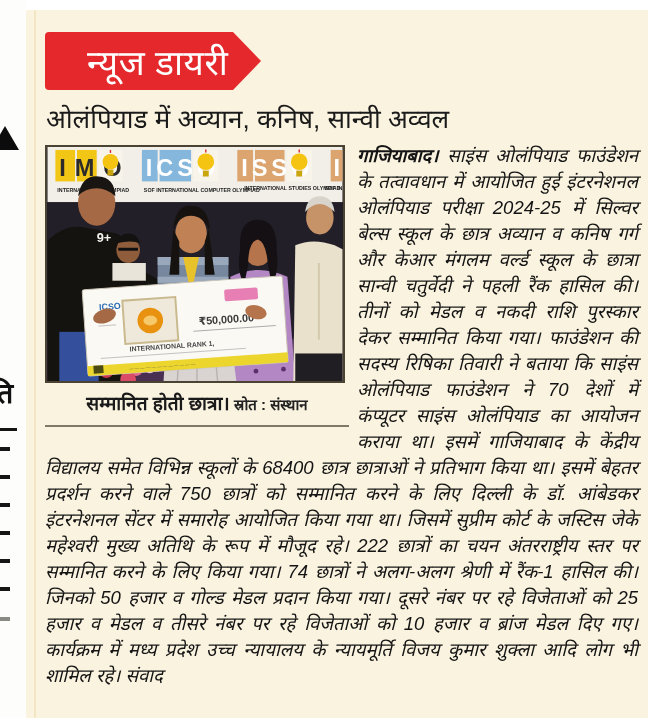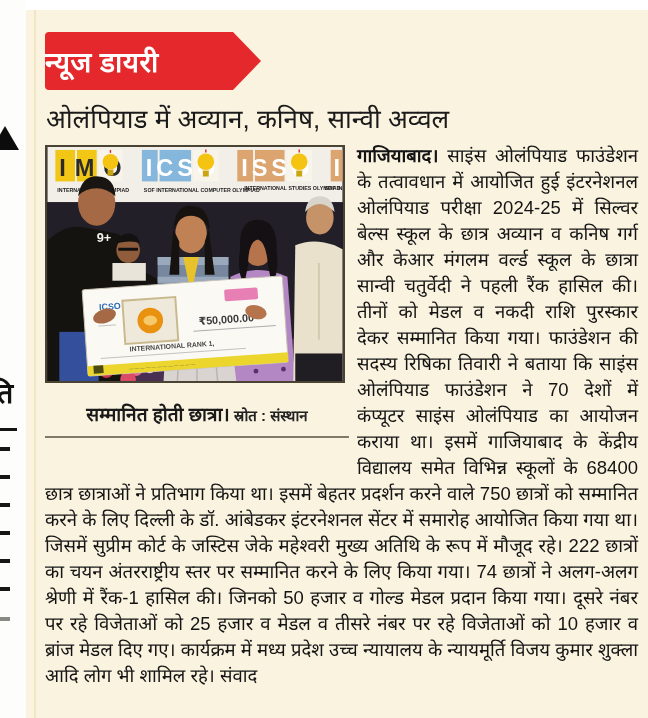--- a/index.html
+++ b/index.html
@@ -48,22 +48,22 @@
   .ribbon {
     position:relative;
     width: 216px; height: 58px;
     background: var(--accent-red, #e4282b);
     clip-path: polygon(0 0, 188px 0, 100% 50%, 188px 100%, 0 100%);
     display:flex; align-items:center;
     border-radius: 4px 0 0 4px;
   }
   .ribbon span {
     color: var(--ribbon-text, #fff);
-    font-weight: bold; font-size: 28px;
-    letter-spacing: 0.5px;
+    font-weight: normal; font-size: 35px;
+    padding-left: 42px; letter-spacing: 0.5px;
   }
 
   .headline {
     margin: 11px 0 6px 1px;
     font-size: 26px; line-height: 36px;
     font-weight: normal; color: var(--ink, #1a1a1a);
     letter-spacing: 0;
   }
 
   .article { margin-top: 5px; color: var(--ink, #1a1a1a); }
@@ -72,27 +72,27 @@
     float:left; width: 304px;
     margin: 2px 8px 20px 0;
     border-bottom: 2px solid var(--caption-rule, #80796a);
     padding-bottom: 9px;
   }
   figure.photo-figure svg {
     display:block;
     border: 2px solid var(--photo-border, #4a4334);
     background:#221f28;
   }
-  figcaption { text-align:center; padding-top:18px; white-space:nowrap; }
+  figcaption { text-align:center; padding-top:7px; white-space:nowrap; }
   figcaption .cap-main { font-weight:bold; font-size:19px; }
   figcaption .cap-src  { font-size:15px; font-weight:bold; color:#222; }
 
   .body-text {
     font-size: 18.5px; line-height: 26px;
-    text-align: justify; color:#141414;
+    text-align: justify; color:#141414;font-style:italic;
   }
   .body-text .dateline { font-weight: bold; }
 
   
   .svg-banner-letters { font-family:"Liberation Sans",sans-serif; font-weight:bold; }
   .svg-tiny { font-family:"Liberation Sans",sans-serif; }
 </style>
 </head>
 <body>
 

